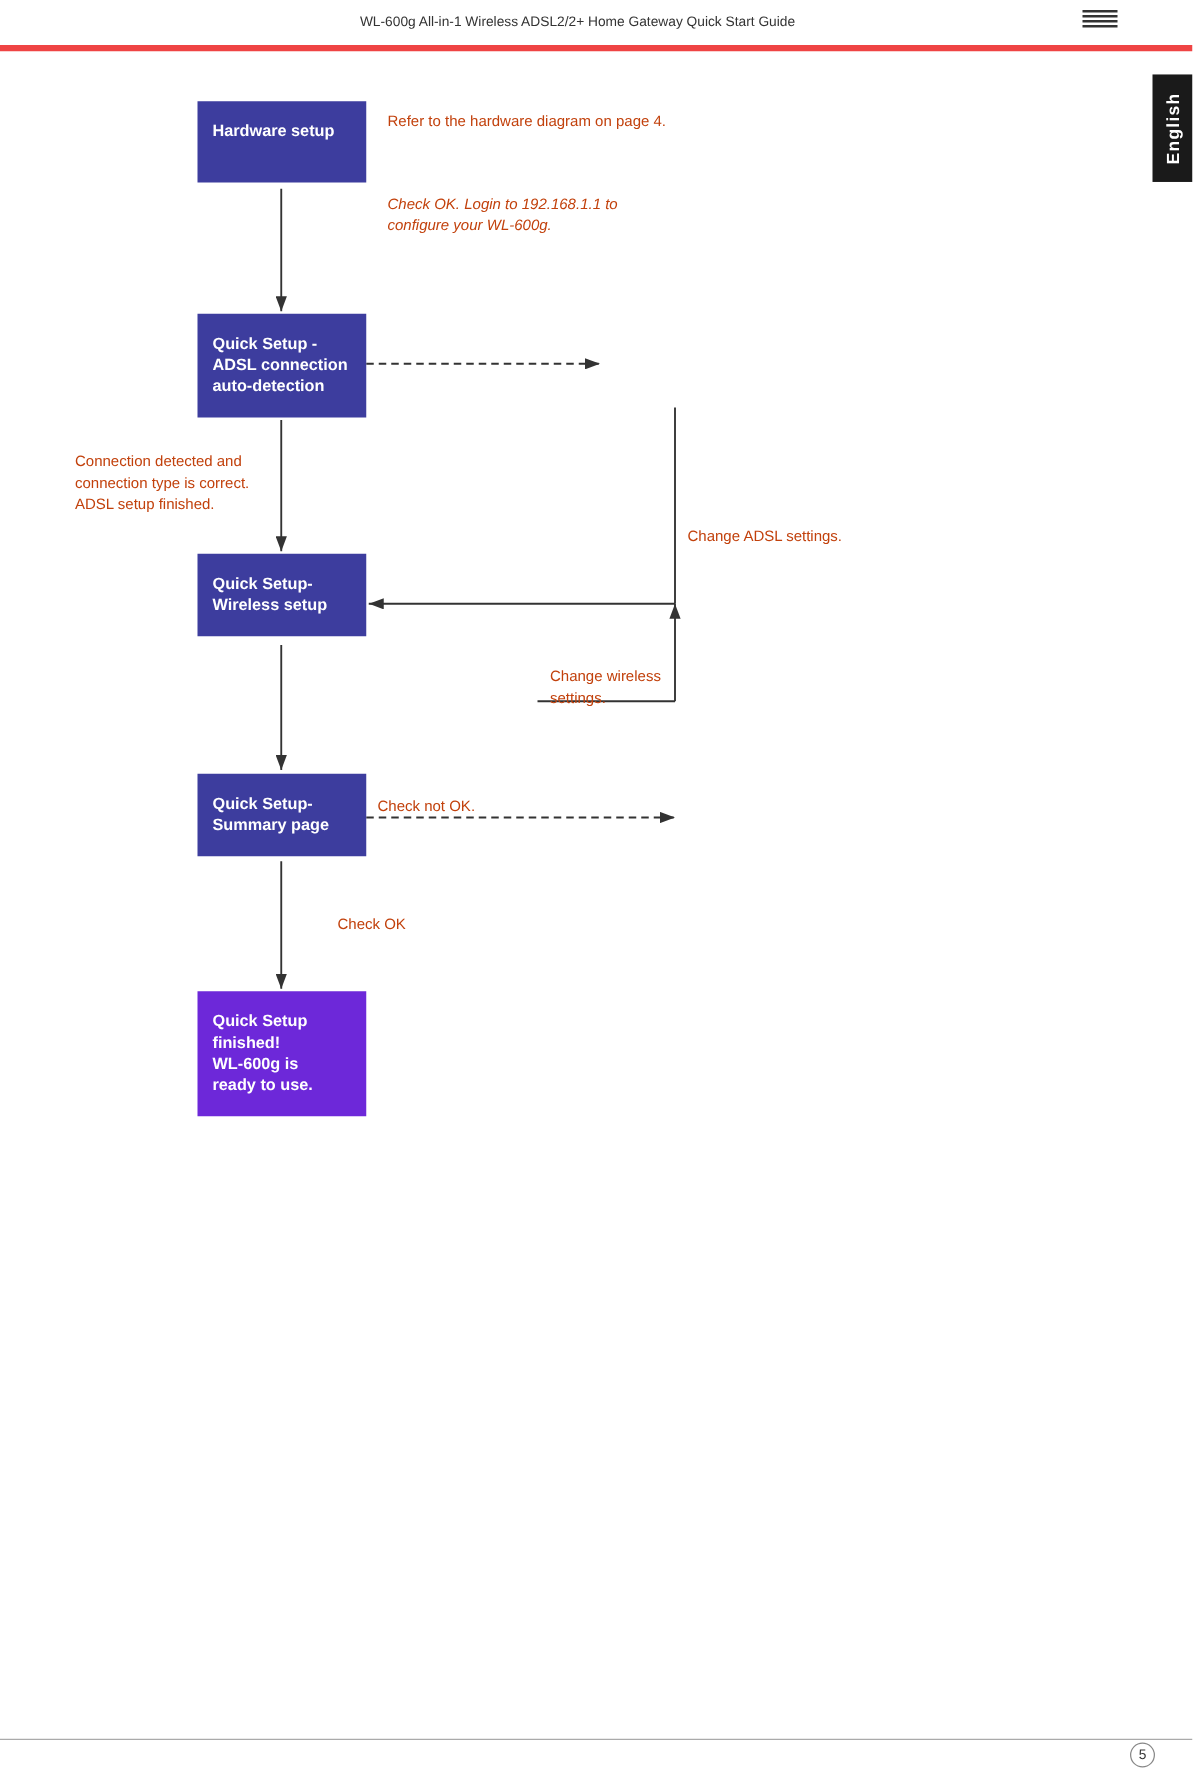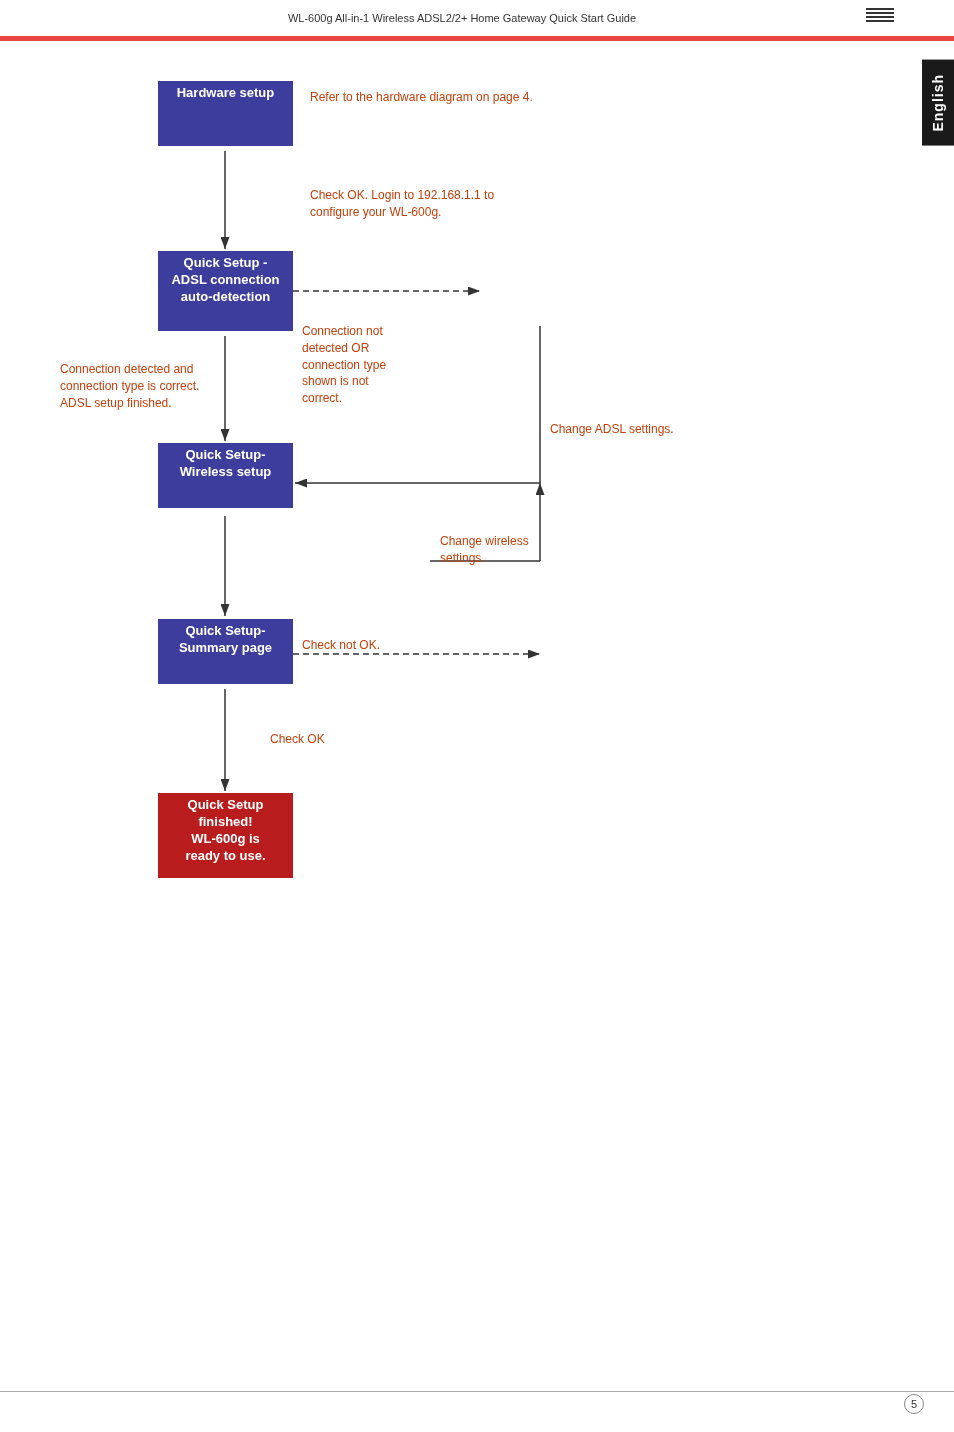--- a/index.html
+++ b/index.html
@@ -85,26 +85,26 @@
       margin-left: 20px;
     }
 
     
     .flow-box {
       position: absolute;
       background: #3d3d9e;
       color: #fff;
       font-weight: bold;
       font-size: 13px;
-      padding: 4px 12px;
-      text-align: center;
+      padding: 16px 12px;
+      text-align: left;
       line-height: 1.3;
     }
     .flow-box.finished {
-      background: #b91c1c;
+      background: #6d28d9;
     }
 
     
     .annotation {
       position: absolute;
       font-size: 12px;
       color: #c2410c;
       line-height: 1.4;
     }
 
@@ -201,36 +201,33 @@
     <div class="flow-box" style="left: 108px; top: 10px; width: 135px; min-height: 65px;">
       <span>Hardware
 setup</span>
     </div>
 
     <div class="annotation" style="left: 260px; top: 18px;">
       <span>Refer to the hardware diagram
 on page 4.</span>
     </div>
 
-    <div class="annotation" style="left: 260px; top: 116px;">
+    <div class="annotation" style="left: 260px; top: 84px; font-style: italic;">
       <span>Check OK. Login to 192.168.1.1 to<br>configure your WL-600g.</span>
     </div>
 
     <div class="flow-box" style="left: 108px; top: 180px; width: 135px; min-height: 80px;">
       <span>Quick Setup -<br>ADSL connection<br>auto-detection</span>
     </div>
 
 
     <div class="annotation" style="left: 10px; top: 290px; width: 150px;">
       <span>Connection detected and<br>connection type is correct.<br>ADSL setup finished.</span>
     </div>
 
-    <div class="annotation" style="left: 252px; top: 252px; width: 140px;">
-      <span>Connection not<br>detected OR<br>connection type<br>shown is not<br>correct.</span>
-    </div>
 
     <div class="annotation" style="left: 500px; top: 350px; text-align: right;">
       <span>Change ADSL settings.</span>
     </div>
 
     <div class="flow-box" style="left: 108px; top: 372px; width: 135px; min-height: 65px;">
       <span>Quick Setup-<br>Wireless setup</span>
     </div>
 
     <div class="annotation" style="left: 390px; top: 462px;">

